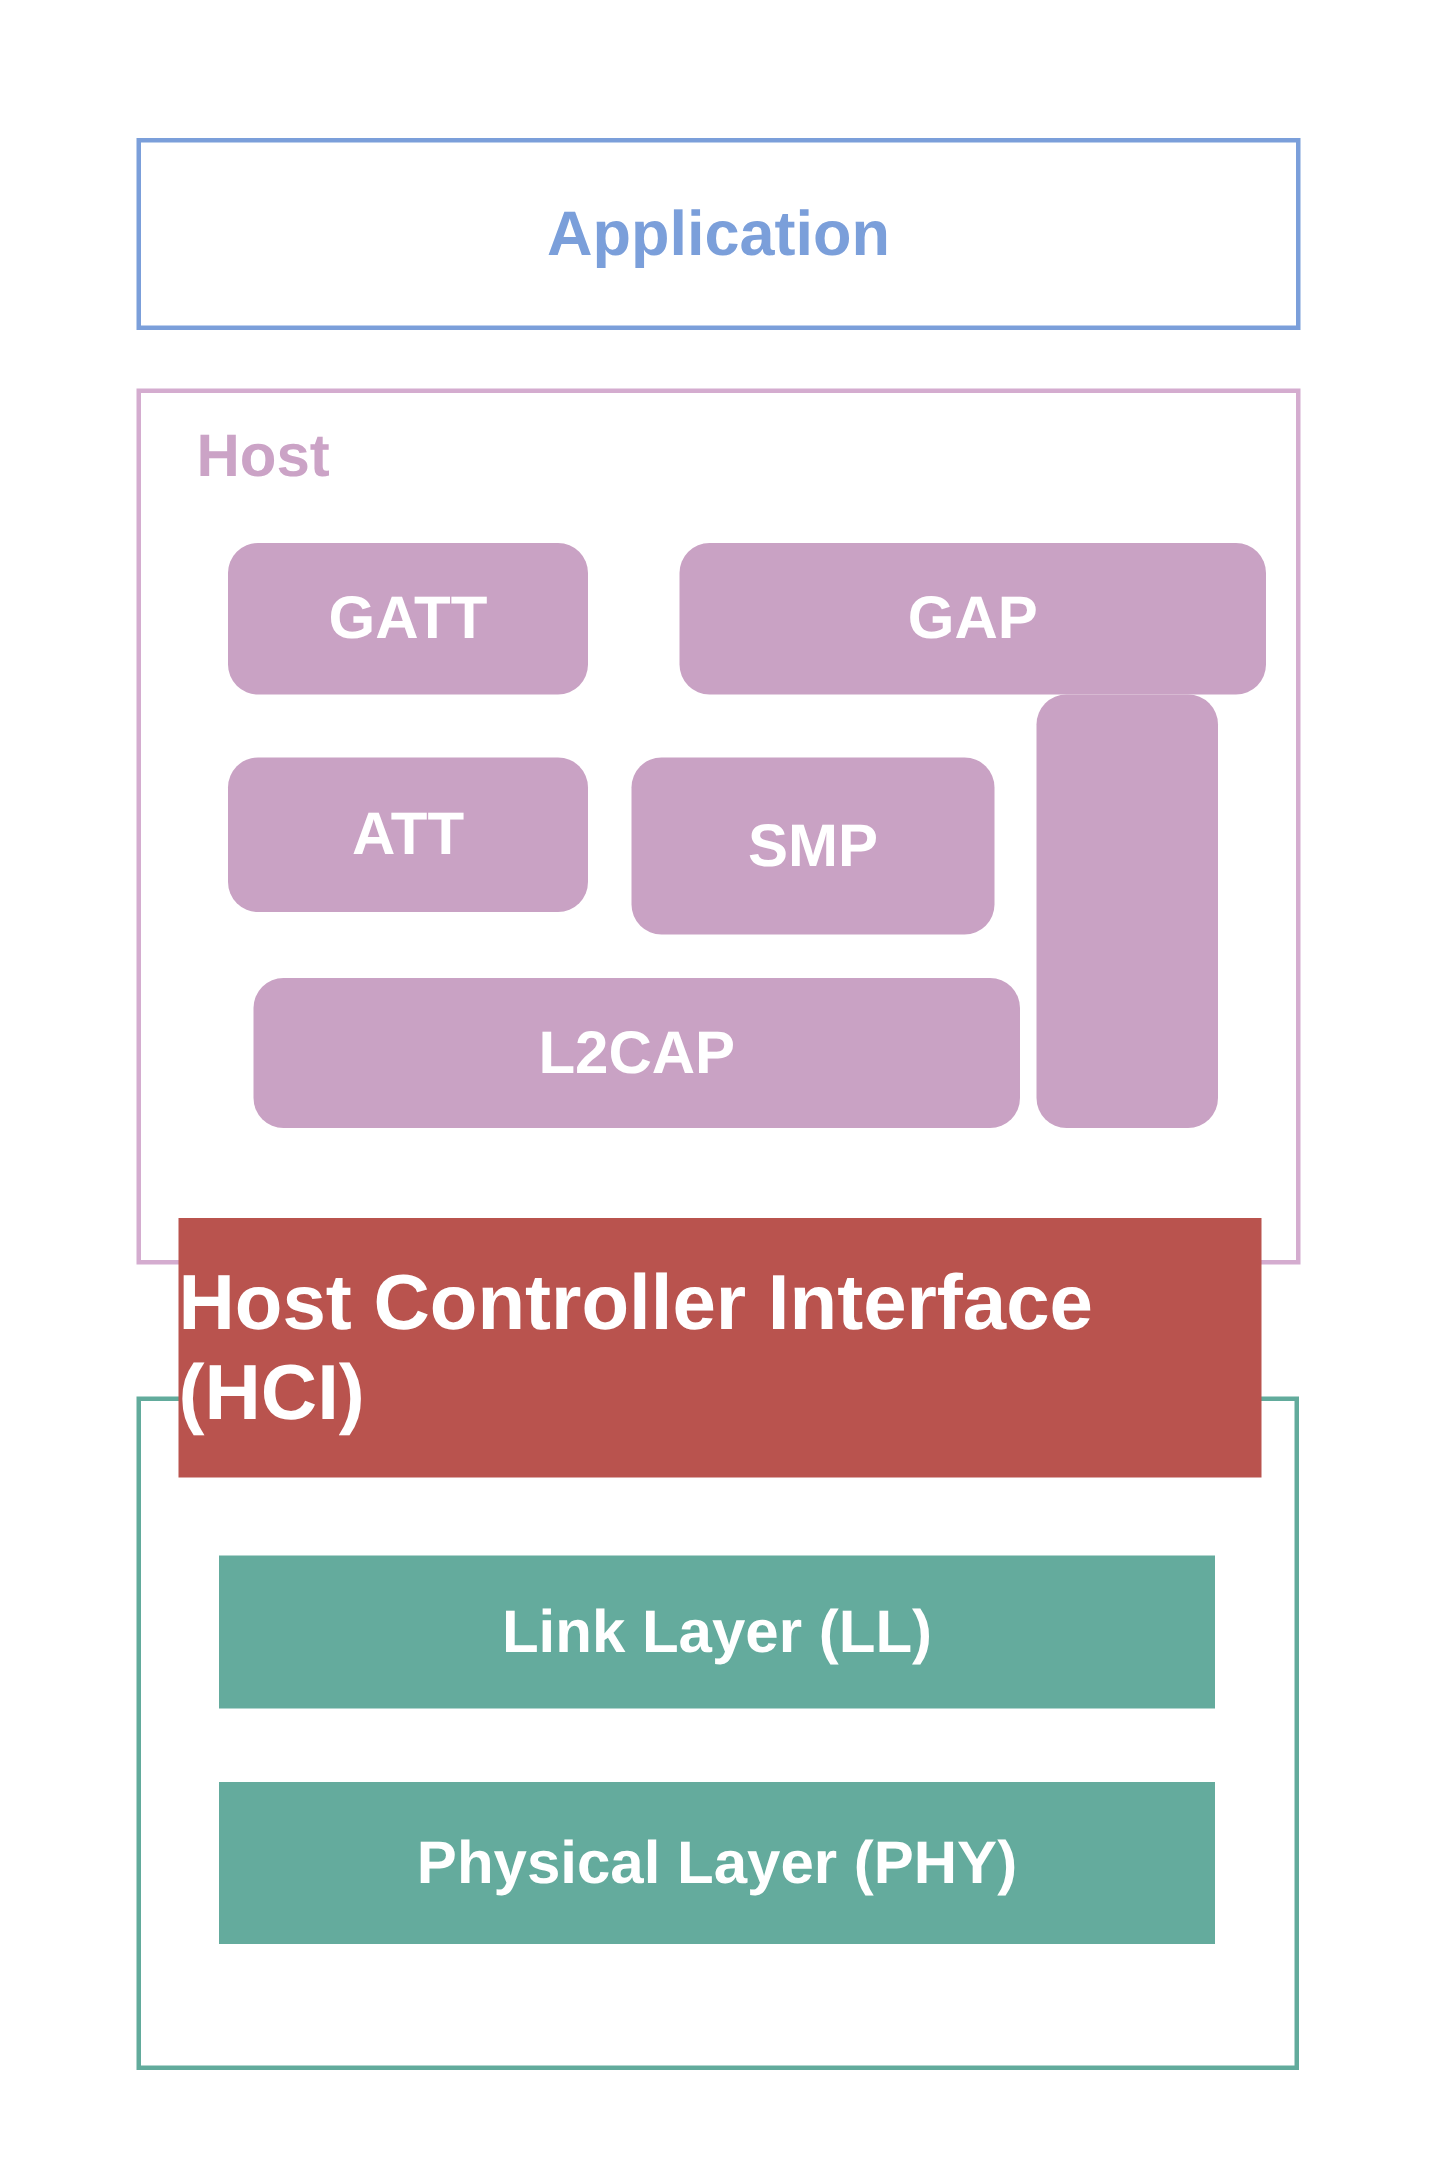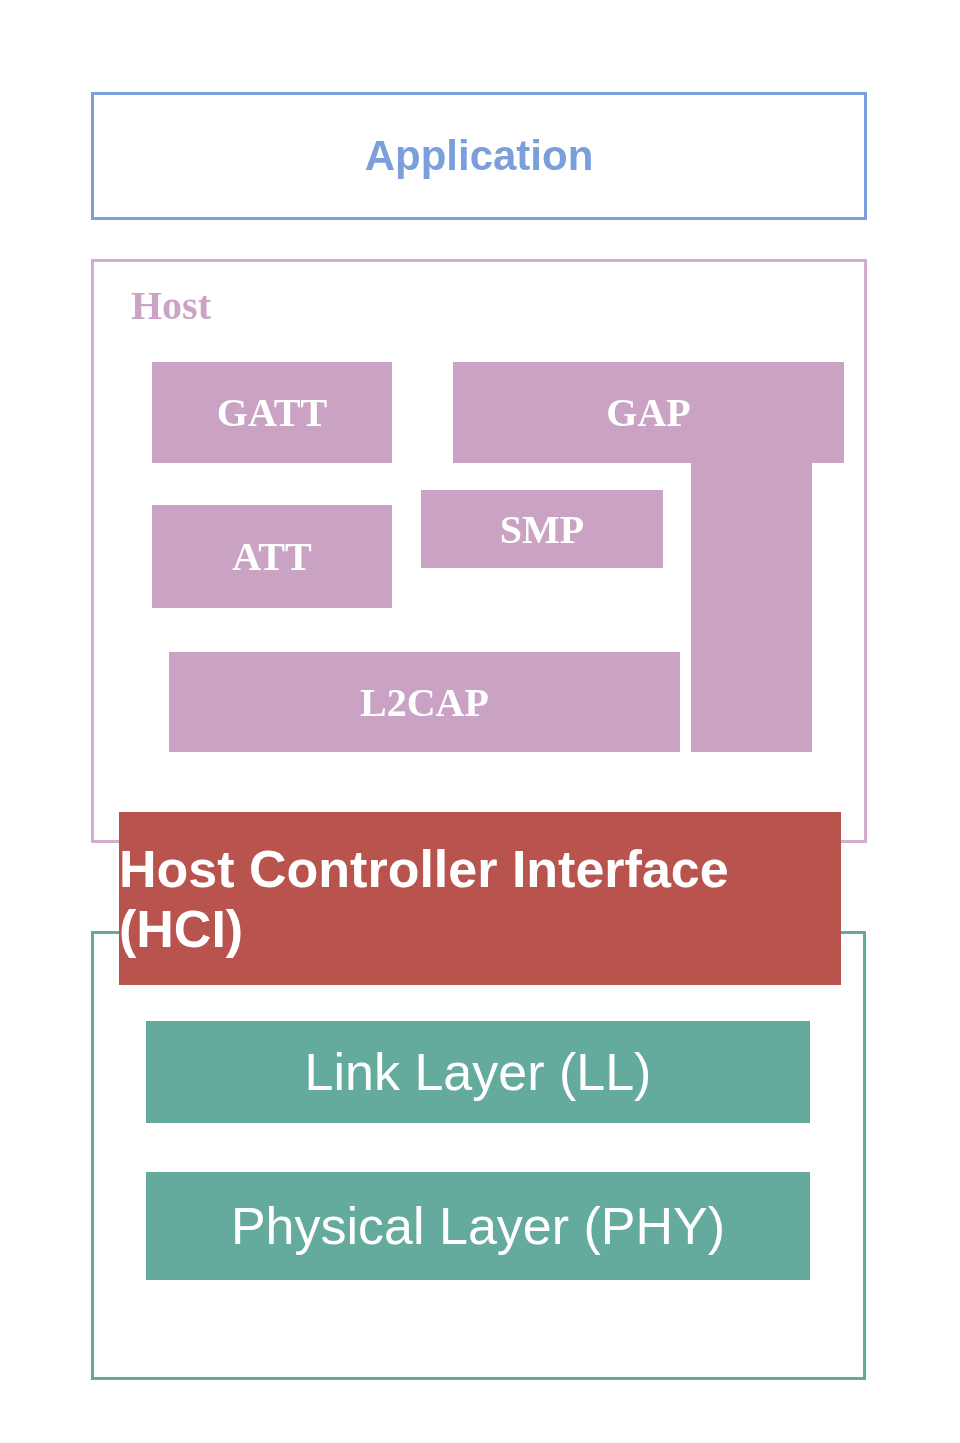--- a/index.html
+++ b/index.html
@@ -27,41 +27,41 @@
     z-index: 1;
   }
   .app-label {
     color: var(--app-accent);
     font-size: 42px; font-weight: bold; text-align: right;
   }
   .host-box {
     left: 91px; top: 259px; width: 776px; height: 584px;
     border: 3px solid var(--host-border);
     z-index: 1;
-    font-family: Liberation Serif, serif;
   }
   .host-label {
     position: absolute; left: 37px; top: 20px;
     color: var(--host-label);
     font-size: 40px; font-weight: bold;
   }
   .block {
     position: absolute;
     background: var(--block-fill);
     color: var(--block-text);
     display: flex; align-items: center; justify-content: center;
     font-size: 40px; font-weight: bold;
     z-index: 2;
+    border-radius: 20px;
   }
   
   .block-gatt  { left:  58px; top: 100px; width: 240px; height: 101px; }
   .block-gap   { left: 327px; top: 100px; width: 391px; height: 101px; margin-left: 32px; }
   .block-gap-ext { left: 597px; top: 201px; width: 121px; height: 289px; }
   .block-att   { left:  58px; top: 243px; width: 240px; height: 103px; }
-  .block-smp   { left: 327px; top: 228px; width: 242px; height: 78px; }
+  .block-smp   { left: 327px; top: 243px; width: 242px; height: 118px; }
   .block-l2cap { left:  75px; top: 390px; width: 511px; height: 100px; }
   .hci-bar {
     position: absolute;
     left: 119px; top: 812px; width: 722px; height: 173px;
     background: var(--hci-fill);
     color: #ffffff;
     display: flex; align-items: center; justify-content: center;
     font-size: 52px; font-weight: bold;
     z-index: 3;
   }
@@ -73,22 +73,23 @@
   .controller-label {
     position: absolute; left: 37px; bottom: 20px;
     color: var(--ctrl-label);
     font-size: 40px; font-weight: bold;
   }
   .teal-bar {
     position: absolute;
     background: var(--bar-fill);
     color: #ffffff;
     display: flex; align-items: center; justify-content: center;
-    font-size: 52px; font-weight: normal;
+    font-size: 40px; font-weight: bold;
     z-index: 2;
+    margin-top: 16px;
   }
   
   .bar-ll  { left: 52px; top:  87px; width: 664px; height: 102px; }
   .bar-phy { left: 52px; top: 238px; width: 664px; height: 108px; }
 </style>
 </head>
 <body>
 
 <div class="canvas">
 

